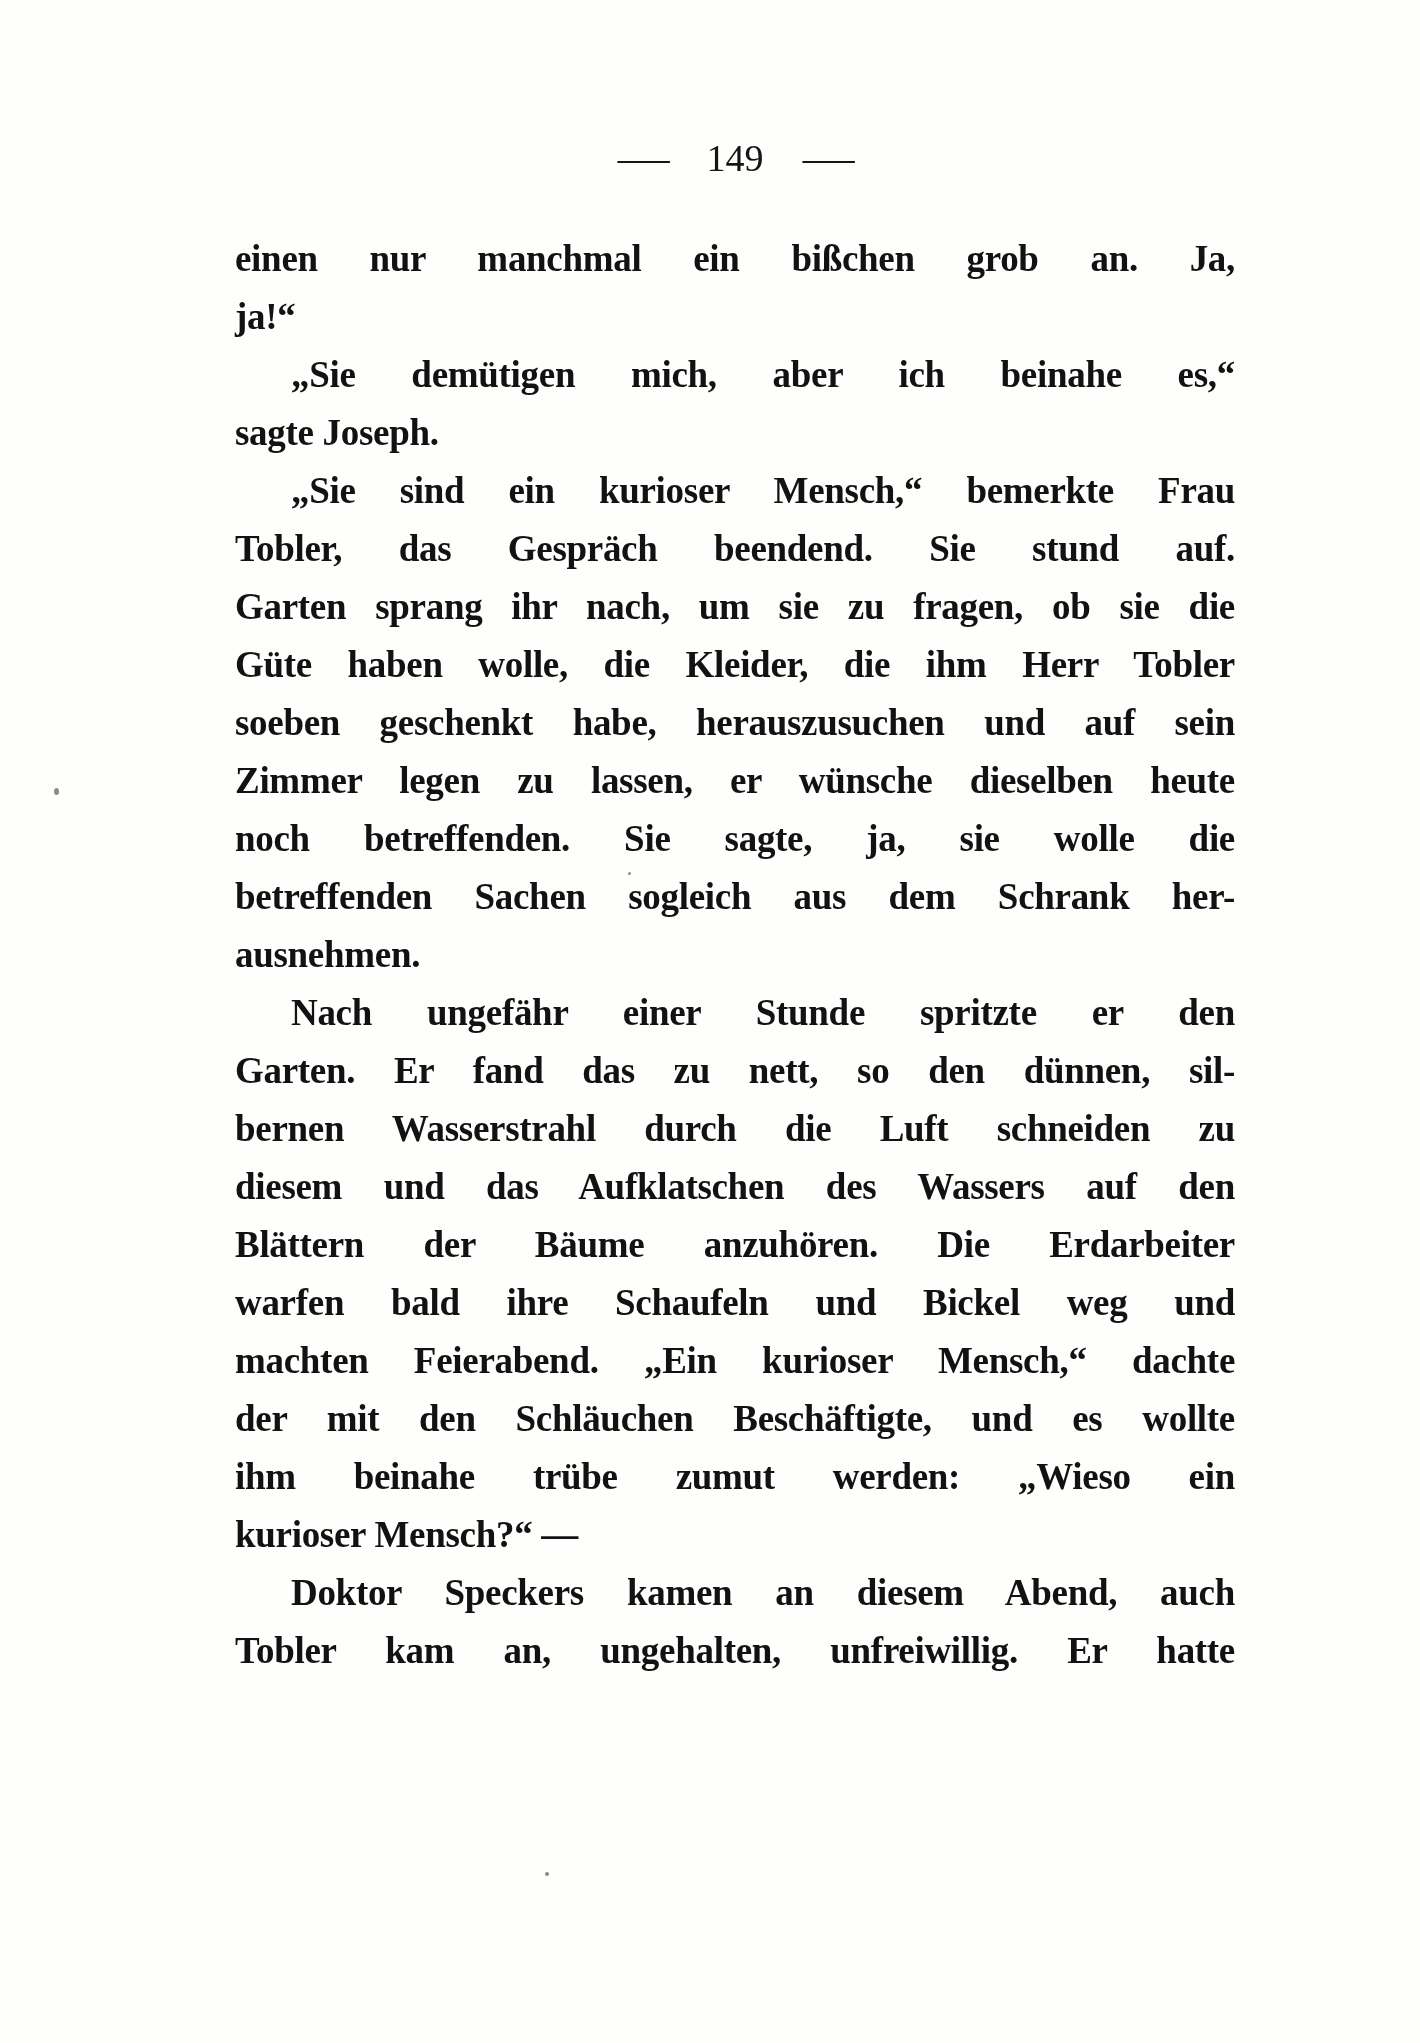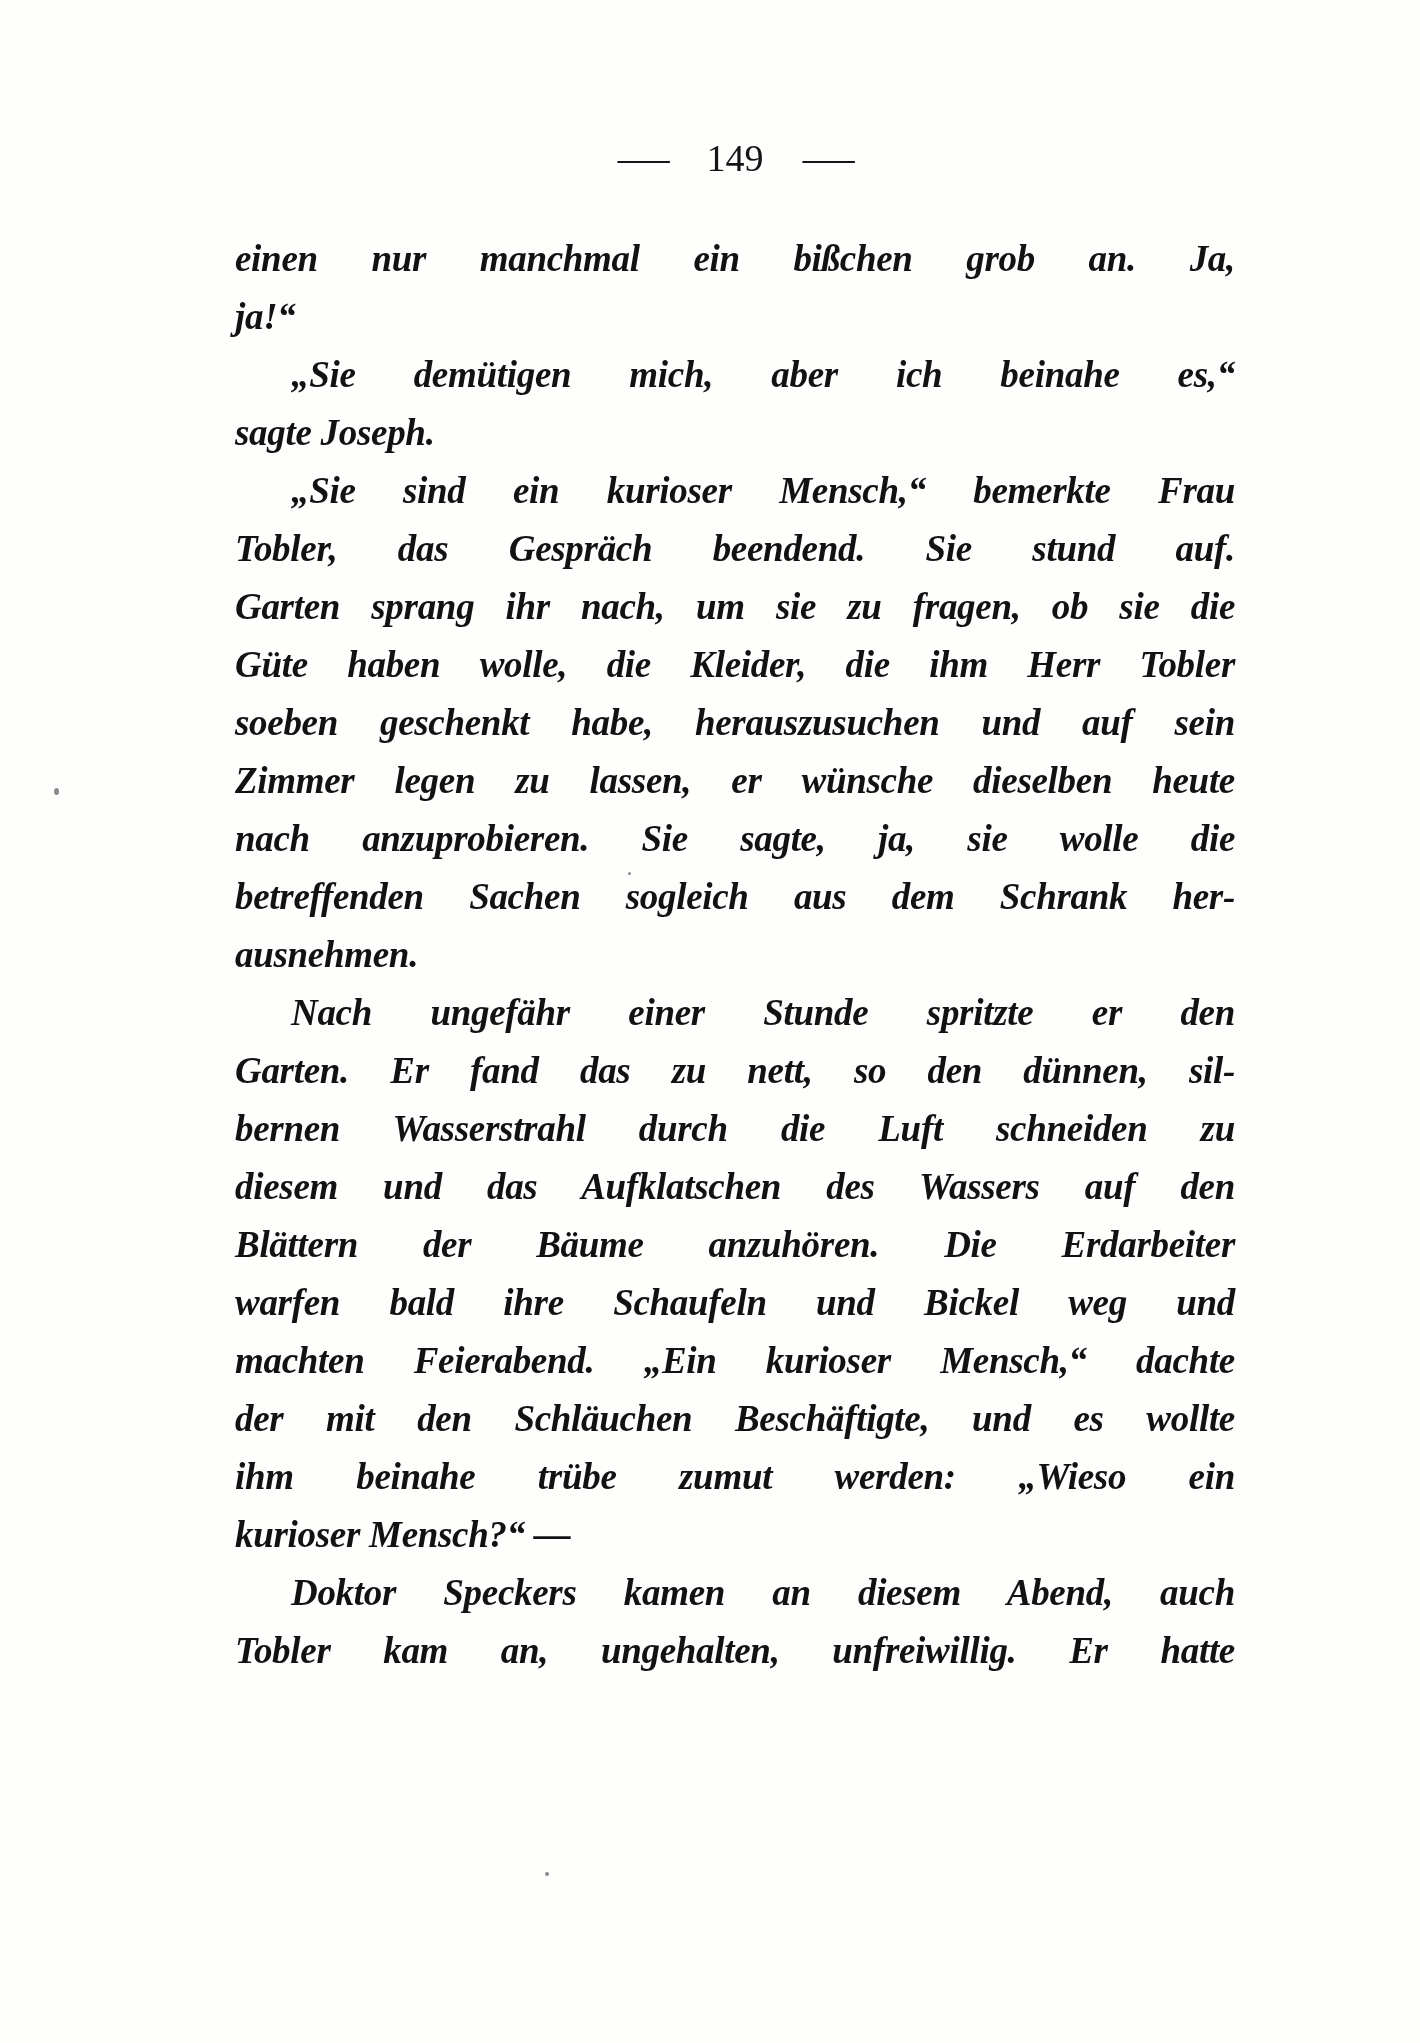--- a/index.html
+++ b/index.html
@@ -37,21 +37,20 @@
     font-size: 38px;
   }
   .text-block {
     position: absolute;
     top: 230px;
     left: 235px;
     width: 1000px;
     font-size: 37px;
     font-weight: 700;
     letter-spacing: -0.3px;
-    font-style: italic;
   }
   .line {
     height: 58px;
     line-height: 58px;
     text-align: justify;
     text-align-last: justify;
     white-space: normal;
   }
   .line.l {
     text-align: center;
@@ -84,21 +83,21 @@
     <div class="line">einen nur manchmal ein bißchen grob an.  Ja,</div>
     <div class="line l">ja!“</div>
     <div class="line ind">„Sie demütigen mich, aber ich beinahe es,“</div>
     <div class="line l">sagte Joseph.</div>
     <div class="line ind">„Sie sind ein kurioser Mensch,“ bemerkte Frau</div>
     <div class="line">Tobler, das Gespräch beendend.  Sie stund auf.</div>
     <div class="line">Garten sprang ihr nach, um sie zu fragen, ob sie die</div>
     <div class="line">Güte haben wolle, die Kleider, die ihm Herr Tobler</div>
     <div class="line">soeben geschenkt habe, herauszusuchen und auf sein</div>
     <div class="line">Zimmer legen zu lassen, er wünsche dieselben heute</div>
-    <div class="line">nach anzuprobieren.  Sie sagte, ja, sie wolle die</div>
+    <div class="line">noch betreffenden.  Sie sagte, ja, sie wolle die</div>
     <div class="line">betreffenden Sachen sogleich aus dem Schrank her-</div>
     <div class="line l">ausnehmen.</div>
     <div class="line ind">Nach ungefähr einer Stunde spritzte er den</div>
     <div class="line">Garten.  Er fand das zu nett, so den dünnen, sil-</div>
     <div class="line">bernen Wasserstrahl durch die Luft schneiden zu</div>
     <div class="line">diesem und das Aufklatschen des Wassers auf den</div>
     <div class="line">Blättern der Bäume anzuhören.  Die Erdarbeiter</div>
     <div class="line">warfen bald ihre Schaufeln und Bickel weg und</div>
     <div class="line">machten Feierabend.  „Ein kurioser Mensch,“ dachte</div>
     <div class="line">der mit den Schläuchen Beschäftigte, und es wollte</div>

